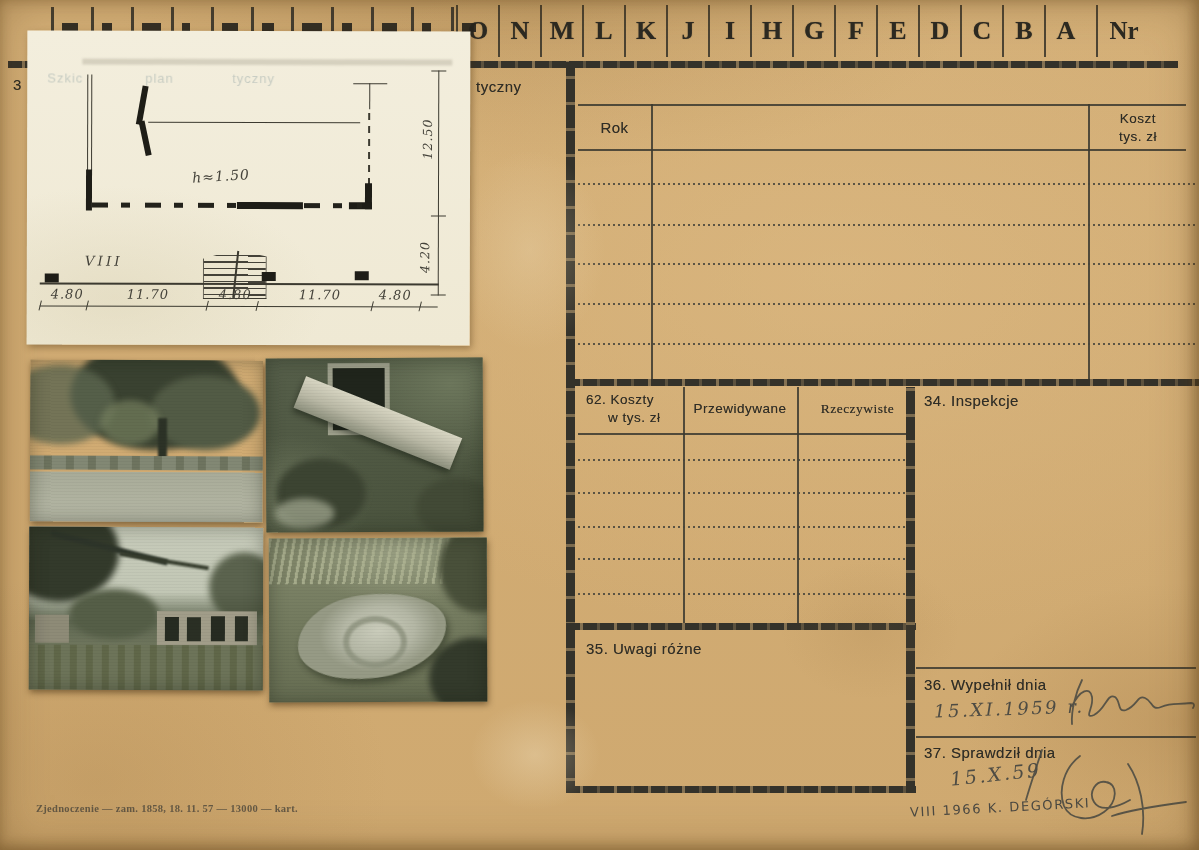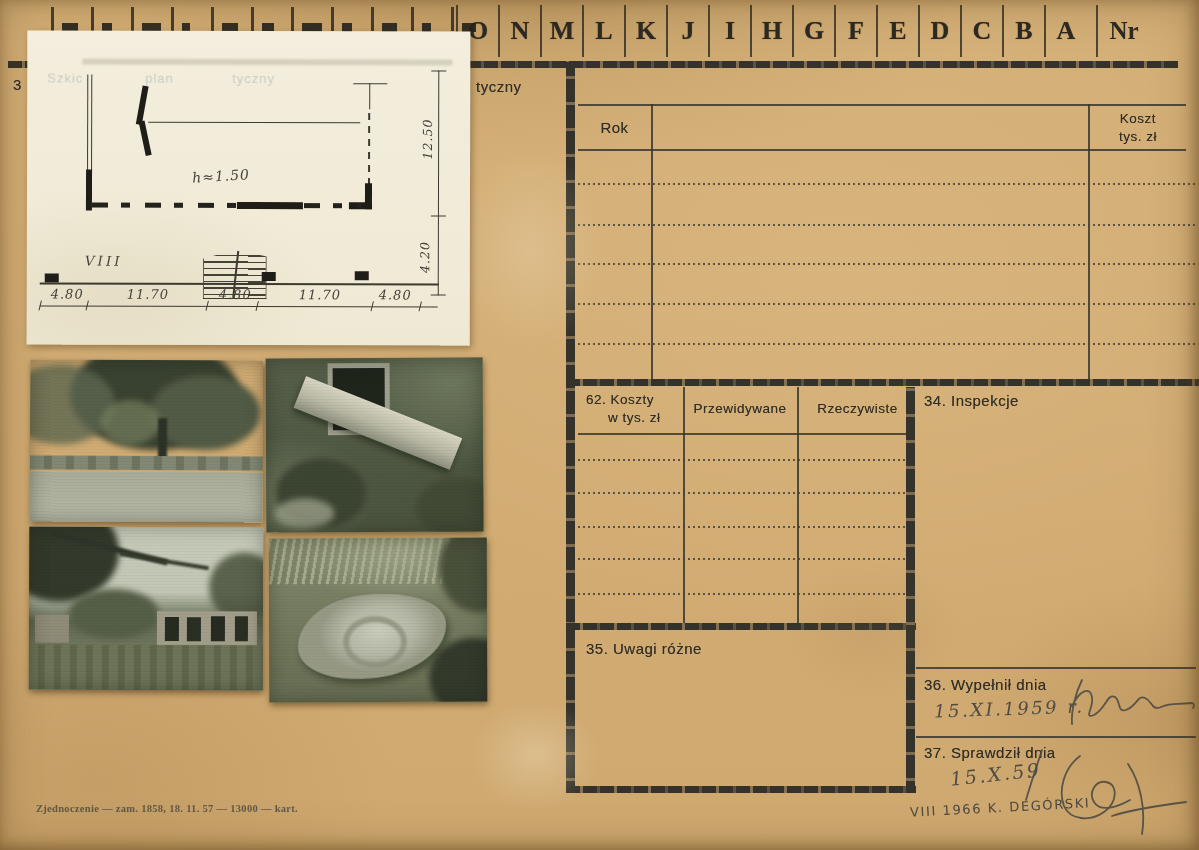--- a/index.html
+++ b/index.html
@@ -237,21 +237,21 @@
   <div class="dashed-row" style="left:578px;top:224px;width:618px;"></div>
   <div class="dashed-row" style="left:578px;top:263px;width:618px;"></div>
   <div class="dashed-row" style="left:578px;top:303px;width:618px;"></div>
   <div class="dashed-row" style="left:578px;top:343px;width:618px;"></div>
 
   <div class="rule-h-thick" style="left:566px;top:379px;width:633px;"></div>
 
   <div class="abs flabel small" style="left:586px;top:392px;">62. Koszty</div>
   <div class="abs flabel small" style="left:608px;top:410px;">w tys. zł</div>
   <div class="abs flabel small center" style="left:683px;top:401px;width:114px;">Przewidywane</div>
-  <div class="abs flabel small center" style="left:797px;top:401px;width:121px;">Rzeczywiste</div>
+  <div class="abs flabel small center" style="left:797px;top:401px;width:121px;font-family:Liberation Serif, serif;">Rzeczywiste</div>
   <div class="rule-thin" style="left:578px;top:433px;width:328px;"></div>
   <div class="rule-vthin" style="left:683px;top:387px;height:236px;"></div>
   <div class="rule-vthin" style="left:797px;top:387px;height:236px;"></div>
   <div class="dashed-row" style="left:578px;top:459px;width:328px;"></div>
   <div class="dashed-row" style="left:578px;top:492px;width:328px;"></div>
   <div class="dashed-row" style="left:578px;top:526px;width:328px;"></div>
   <div class="dashed-row" style="left:578px;top:558px;width:328px;"></div>
   <div class="dashed-row" style="left:578px;top:593px;width:328px;"></div>
   <div class="rule-h-thick" style="left:566px;top:623px;width:350px;"></div>
 

